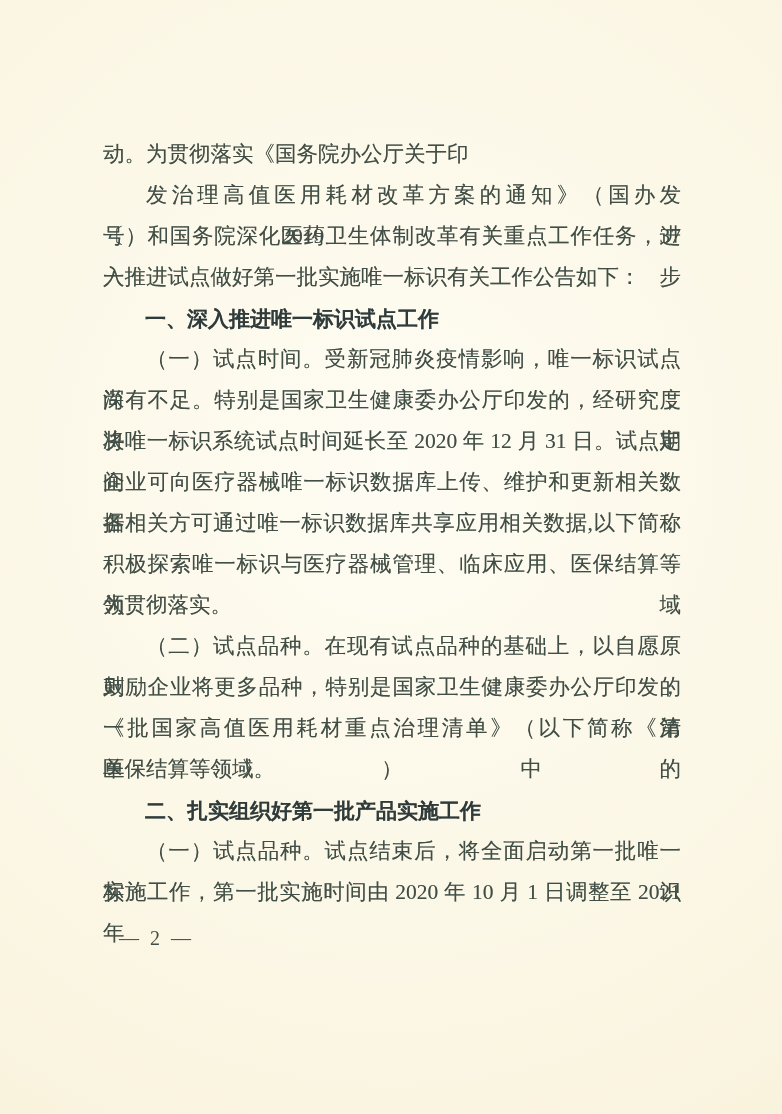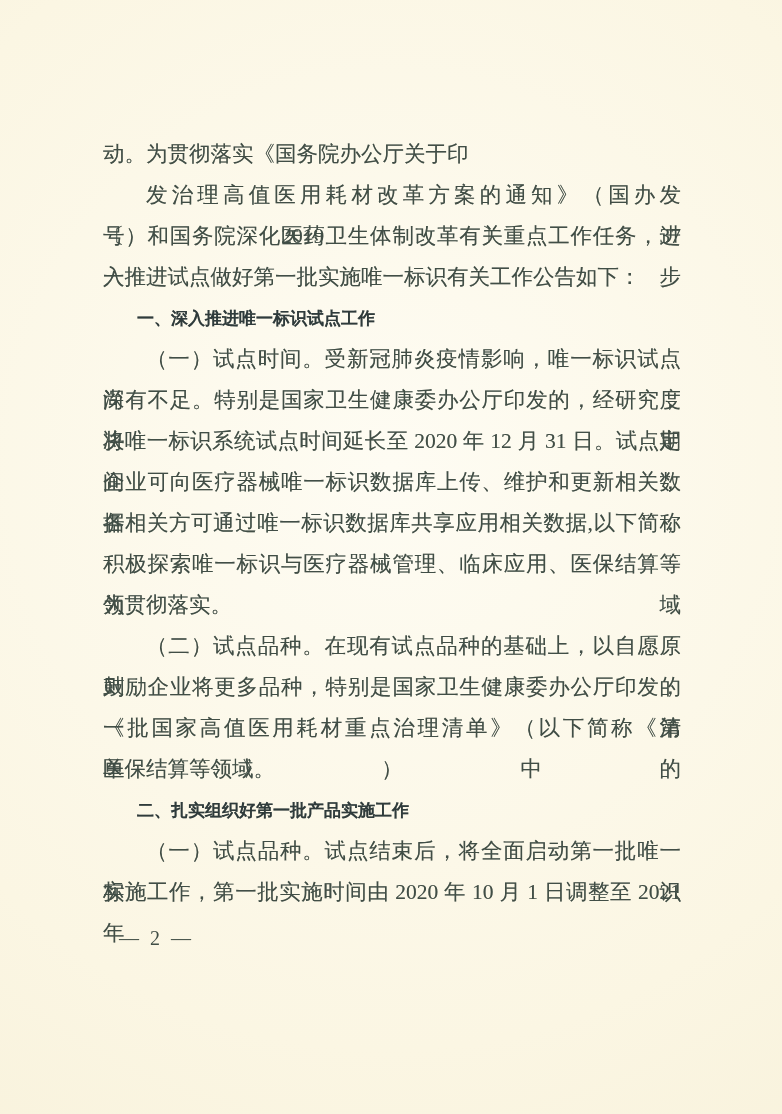--- a/index.html
+++ b/index.html
@@ -38,21 +38,21 @@
   .j {
     text-align: justify;
     text-align-last: justify;
   }
   .ind {
     text-indent: 2em;
   }
   .h {
     font-family: "Liberation Sans", "DejaVu Sans", sans-serif;
     font-weight: 700;
-    font-size: 17px;
+    font-size: 21px;
     color: var(--heading-ink, #2f3b3b);
     text-shadow: 0 0 0.5px rgba(47, 59, 59, 0.5);
   }
   .pagenum {
     margin-top: 12px;
     padding-left: 16px;
     font-size: 20px;
     line-height: 26px;
     letter-spacing: 3px;
     color: var(--ink, #414e46);

